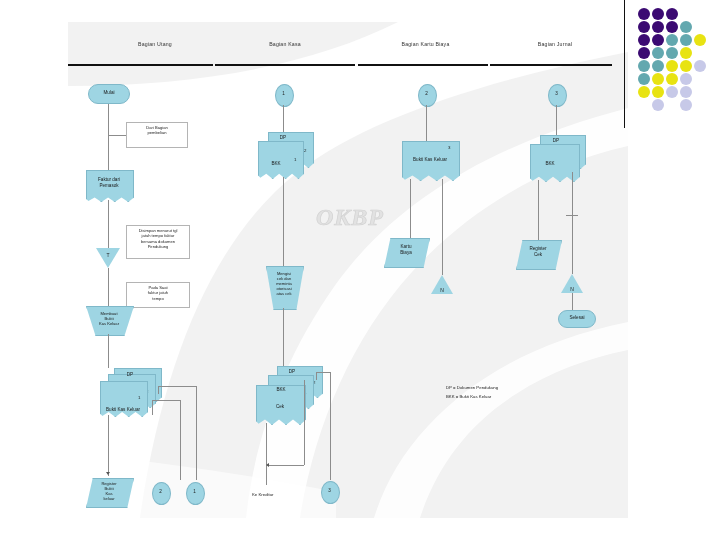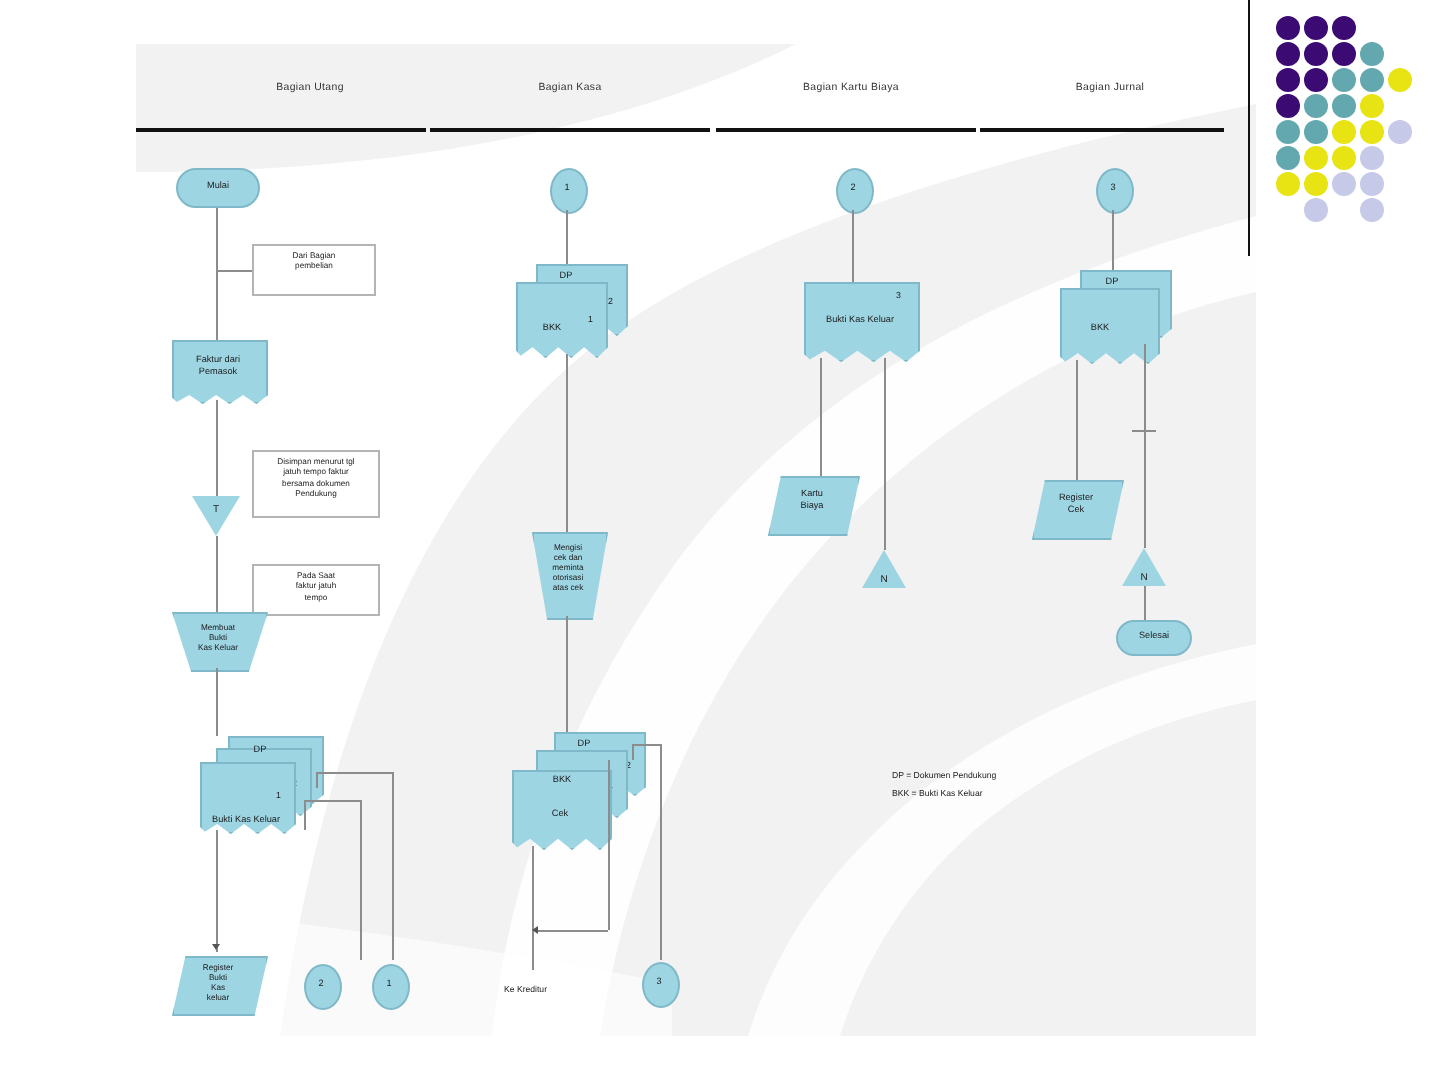--- a/index.html
+++ b/index.html
@@ -65,20 +65,21 @@
 
   <div id="canvasbg"></div>
 
   <svg class="swoosh" style="left:68px;top:22px;" width="560" height="496" viewBox="0 0 560 496">
     <path d="M0,64 C140,64 250,40 330,0 L560,0 L560,30 C420,58 300,96 230,150 C150,212 96,330 72,496 L0,496 Z" fill="#ffffff" opacity="0.95"></path>
     <path d="M560,86 C430,120 330,176 268,262 C214,338 186,420 178,496 L232,496 C246,408 282,318 344,250 C404,184 480,142 560,124 Z" fill="#ffffff" opacity="0.9"></path>
     <path d="M560,300 C470,318 404,356 360,404 C332,434 316,464 306,496 L352,496 C368,446 400,402 448,372 C482,350 520,336 560,328 Z" fill="#ffffff" opacity="0.85"></path>
     <path d="M0,430 C90,440 180,452 268,470 L268,496 L0,496 Z" fill="#ffffff" opacity="0.6"></path>
   </svg>
 
+  <div id="wm">OKBP</div>
 
   <div class="col-head" style="left:95px;top:41px;width:120px;">Bagian Utang</div>
   <div class="col-rule" style="left:68px;top:64px;width:145px;"></div>
 
   <div class="col-head" style="left:230px;top:41px;width:110px;">Bagian Kasa</div>
   <div class="col-rule" style="left:215px;top:64px;width:140px;"></div>
 
   <div class="col-head" style="left:368px;top:41px;width:115px;">Bagian Kartu Biaya</div>
   <div class="col-rule" style="left:358px;top:64px;width:130px;"></div>
 

